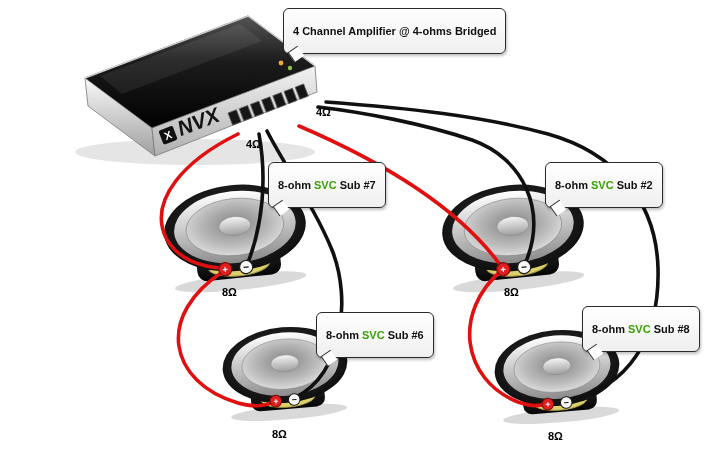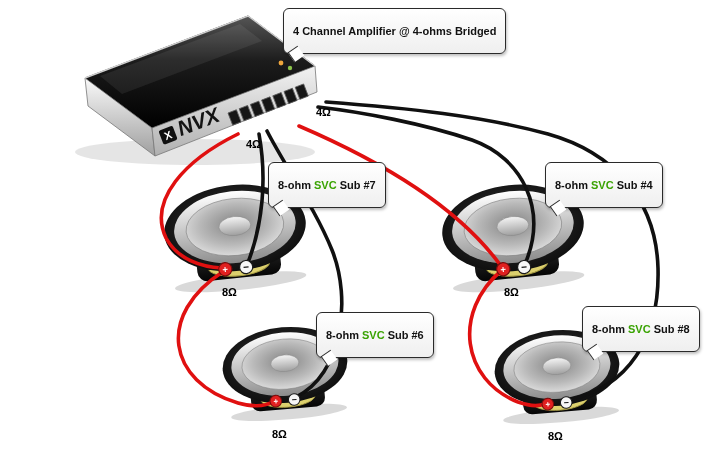--- a/index.html
+++ b/index.html
@@ -171,21 +171,21 @@
 
   <div class="callout" style="left:268px;top:162px">
     <span>8-ohm</span>
     <span class="svc">SVC</span>
     <span>Sub #7</span>
   </div>
 
   <div class="callout" style="left:545px;top:162px">
     <span>8-ohm</span>
     <span class="svc">SVC</span>
-    <span>Sub #4</span>
+    <span>Sub #2</span>
   </div>
 
   <div class="callout" style="left:316px;top:312px">
     <span>8-ohm</span>
     <span class="svc">SVC</span>
     <span>Sub #6</span>
   </div>
 
   <div class="callout" style="left:582px;top:306px">
     <span>8-ohm</span>

